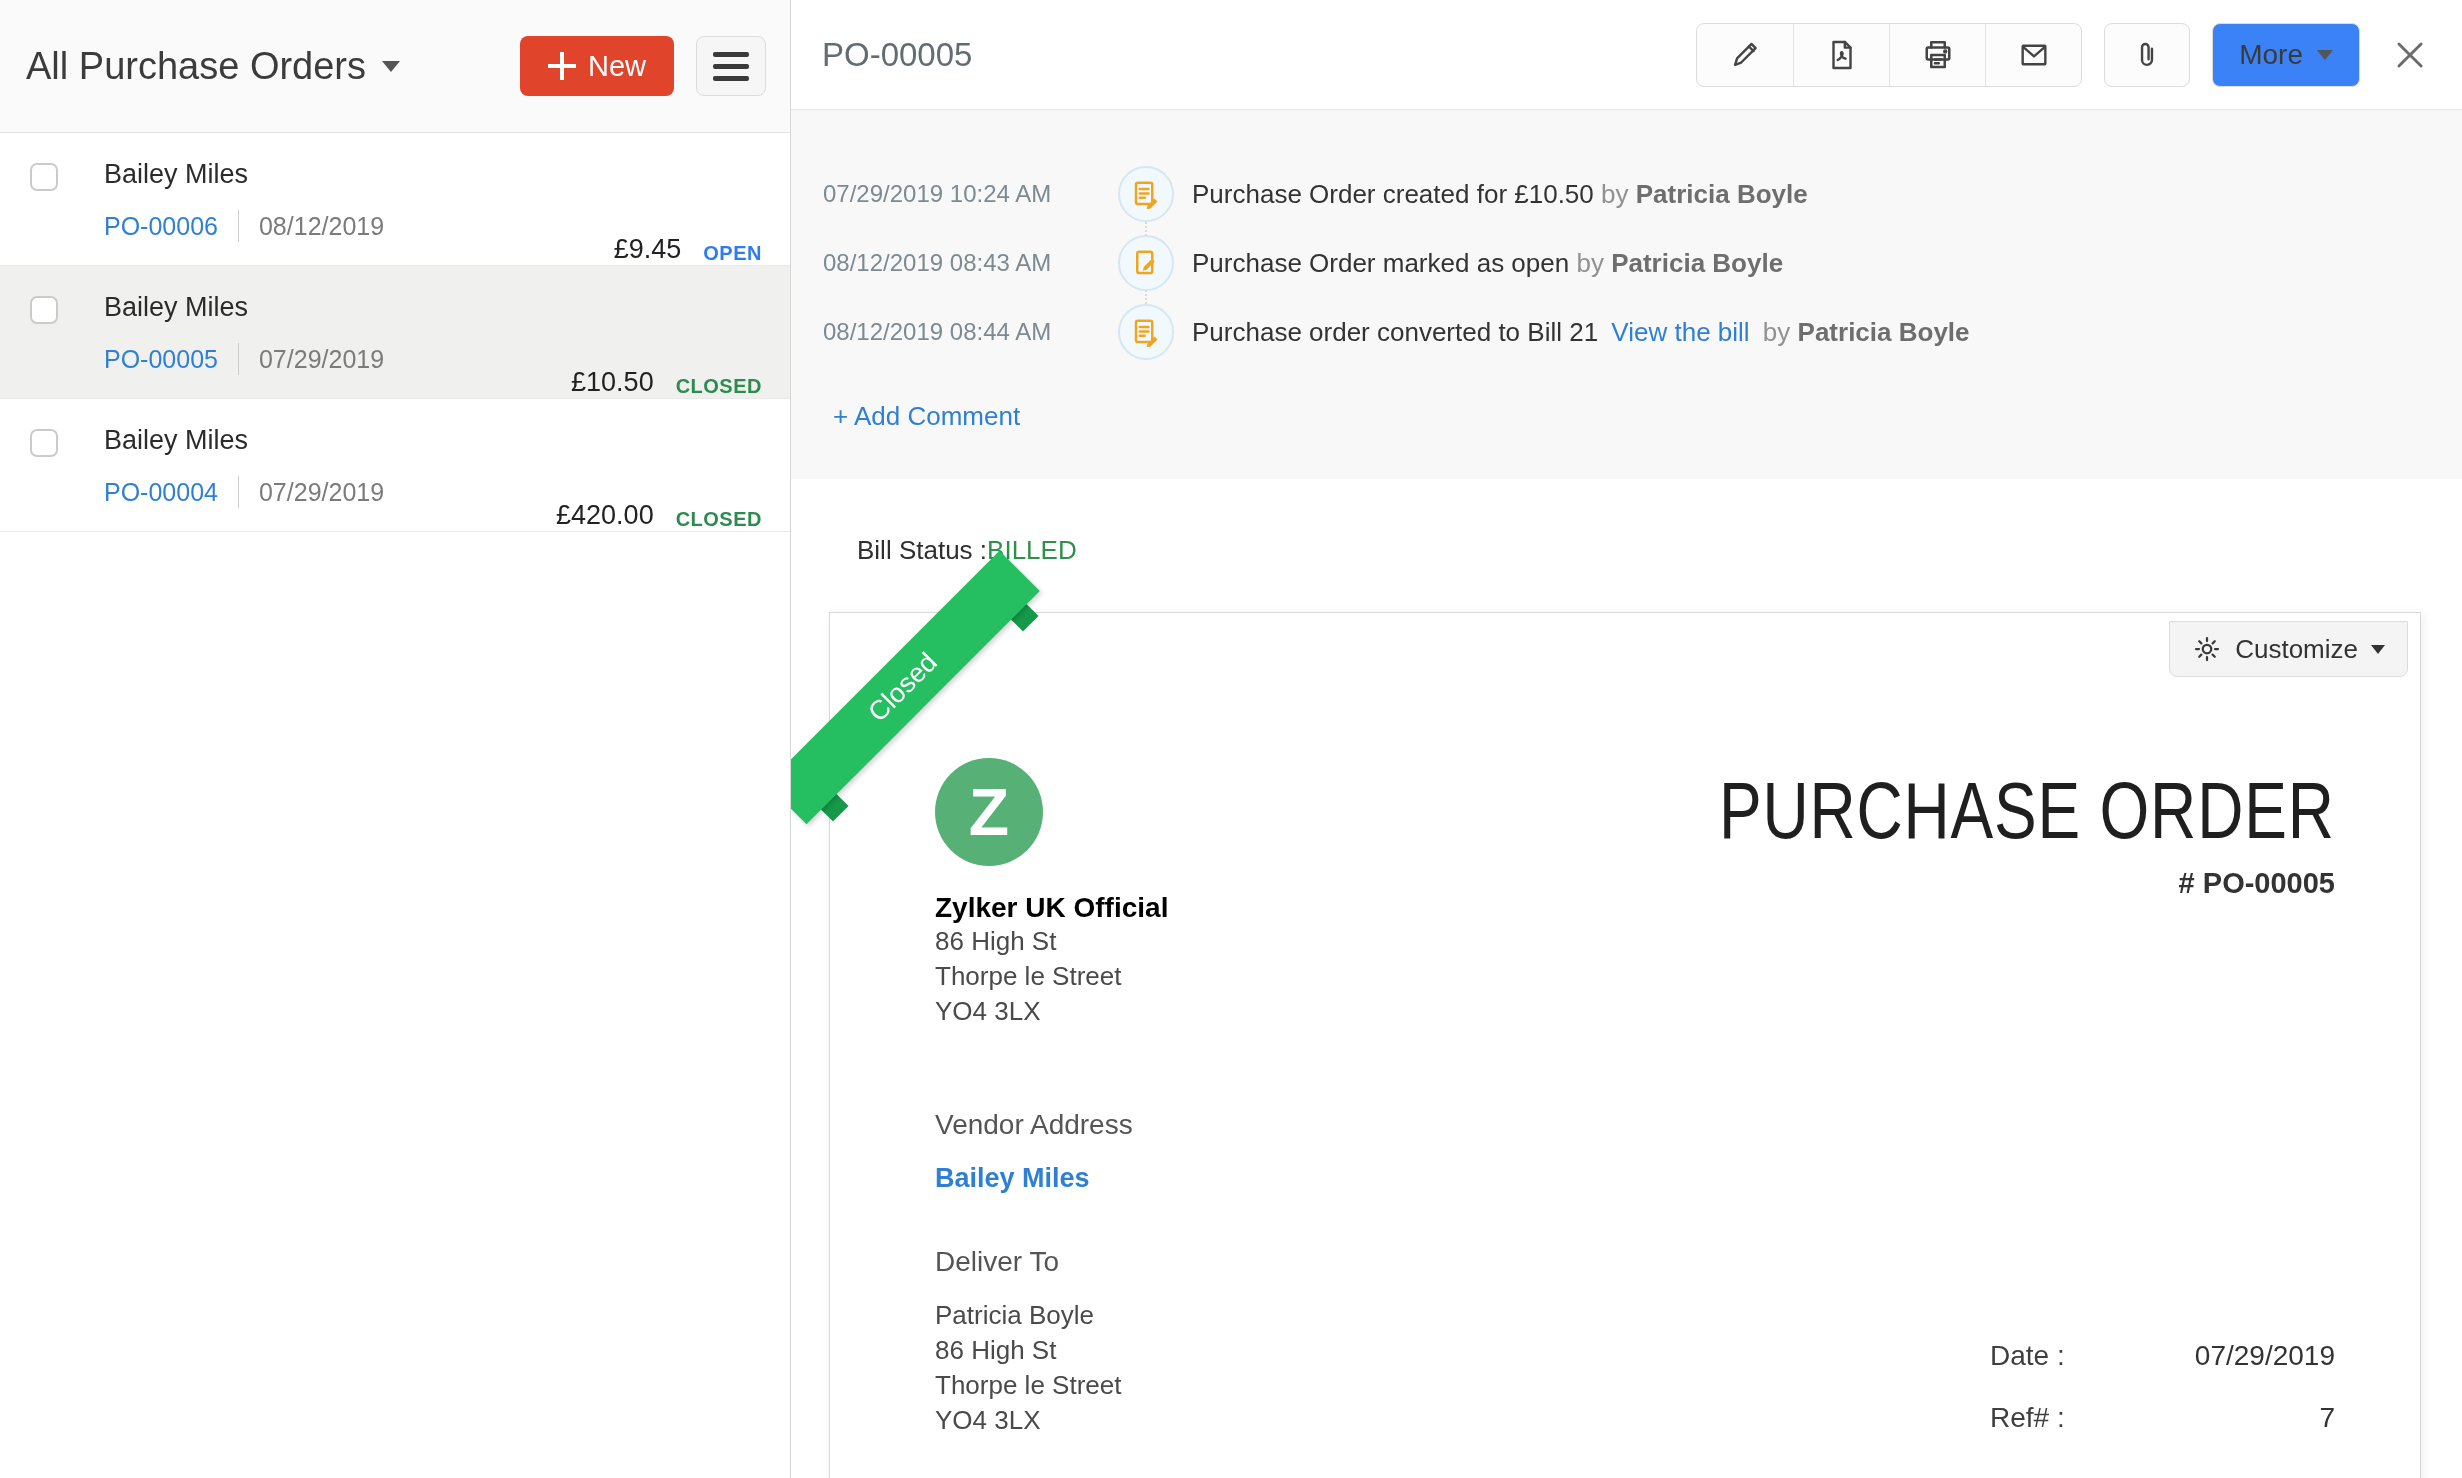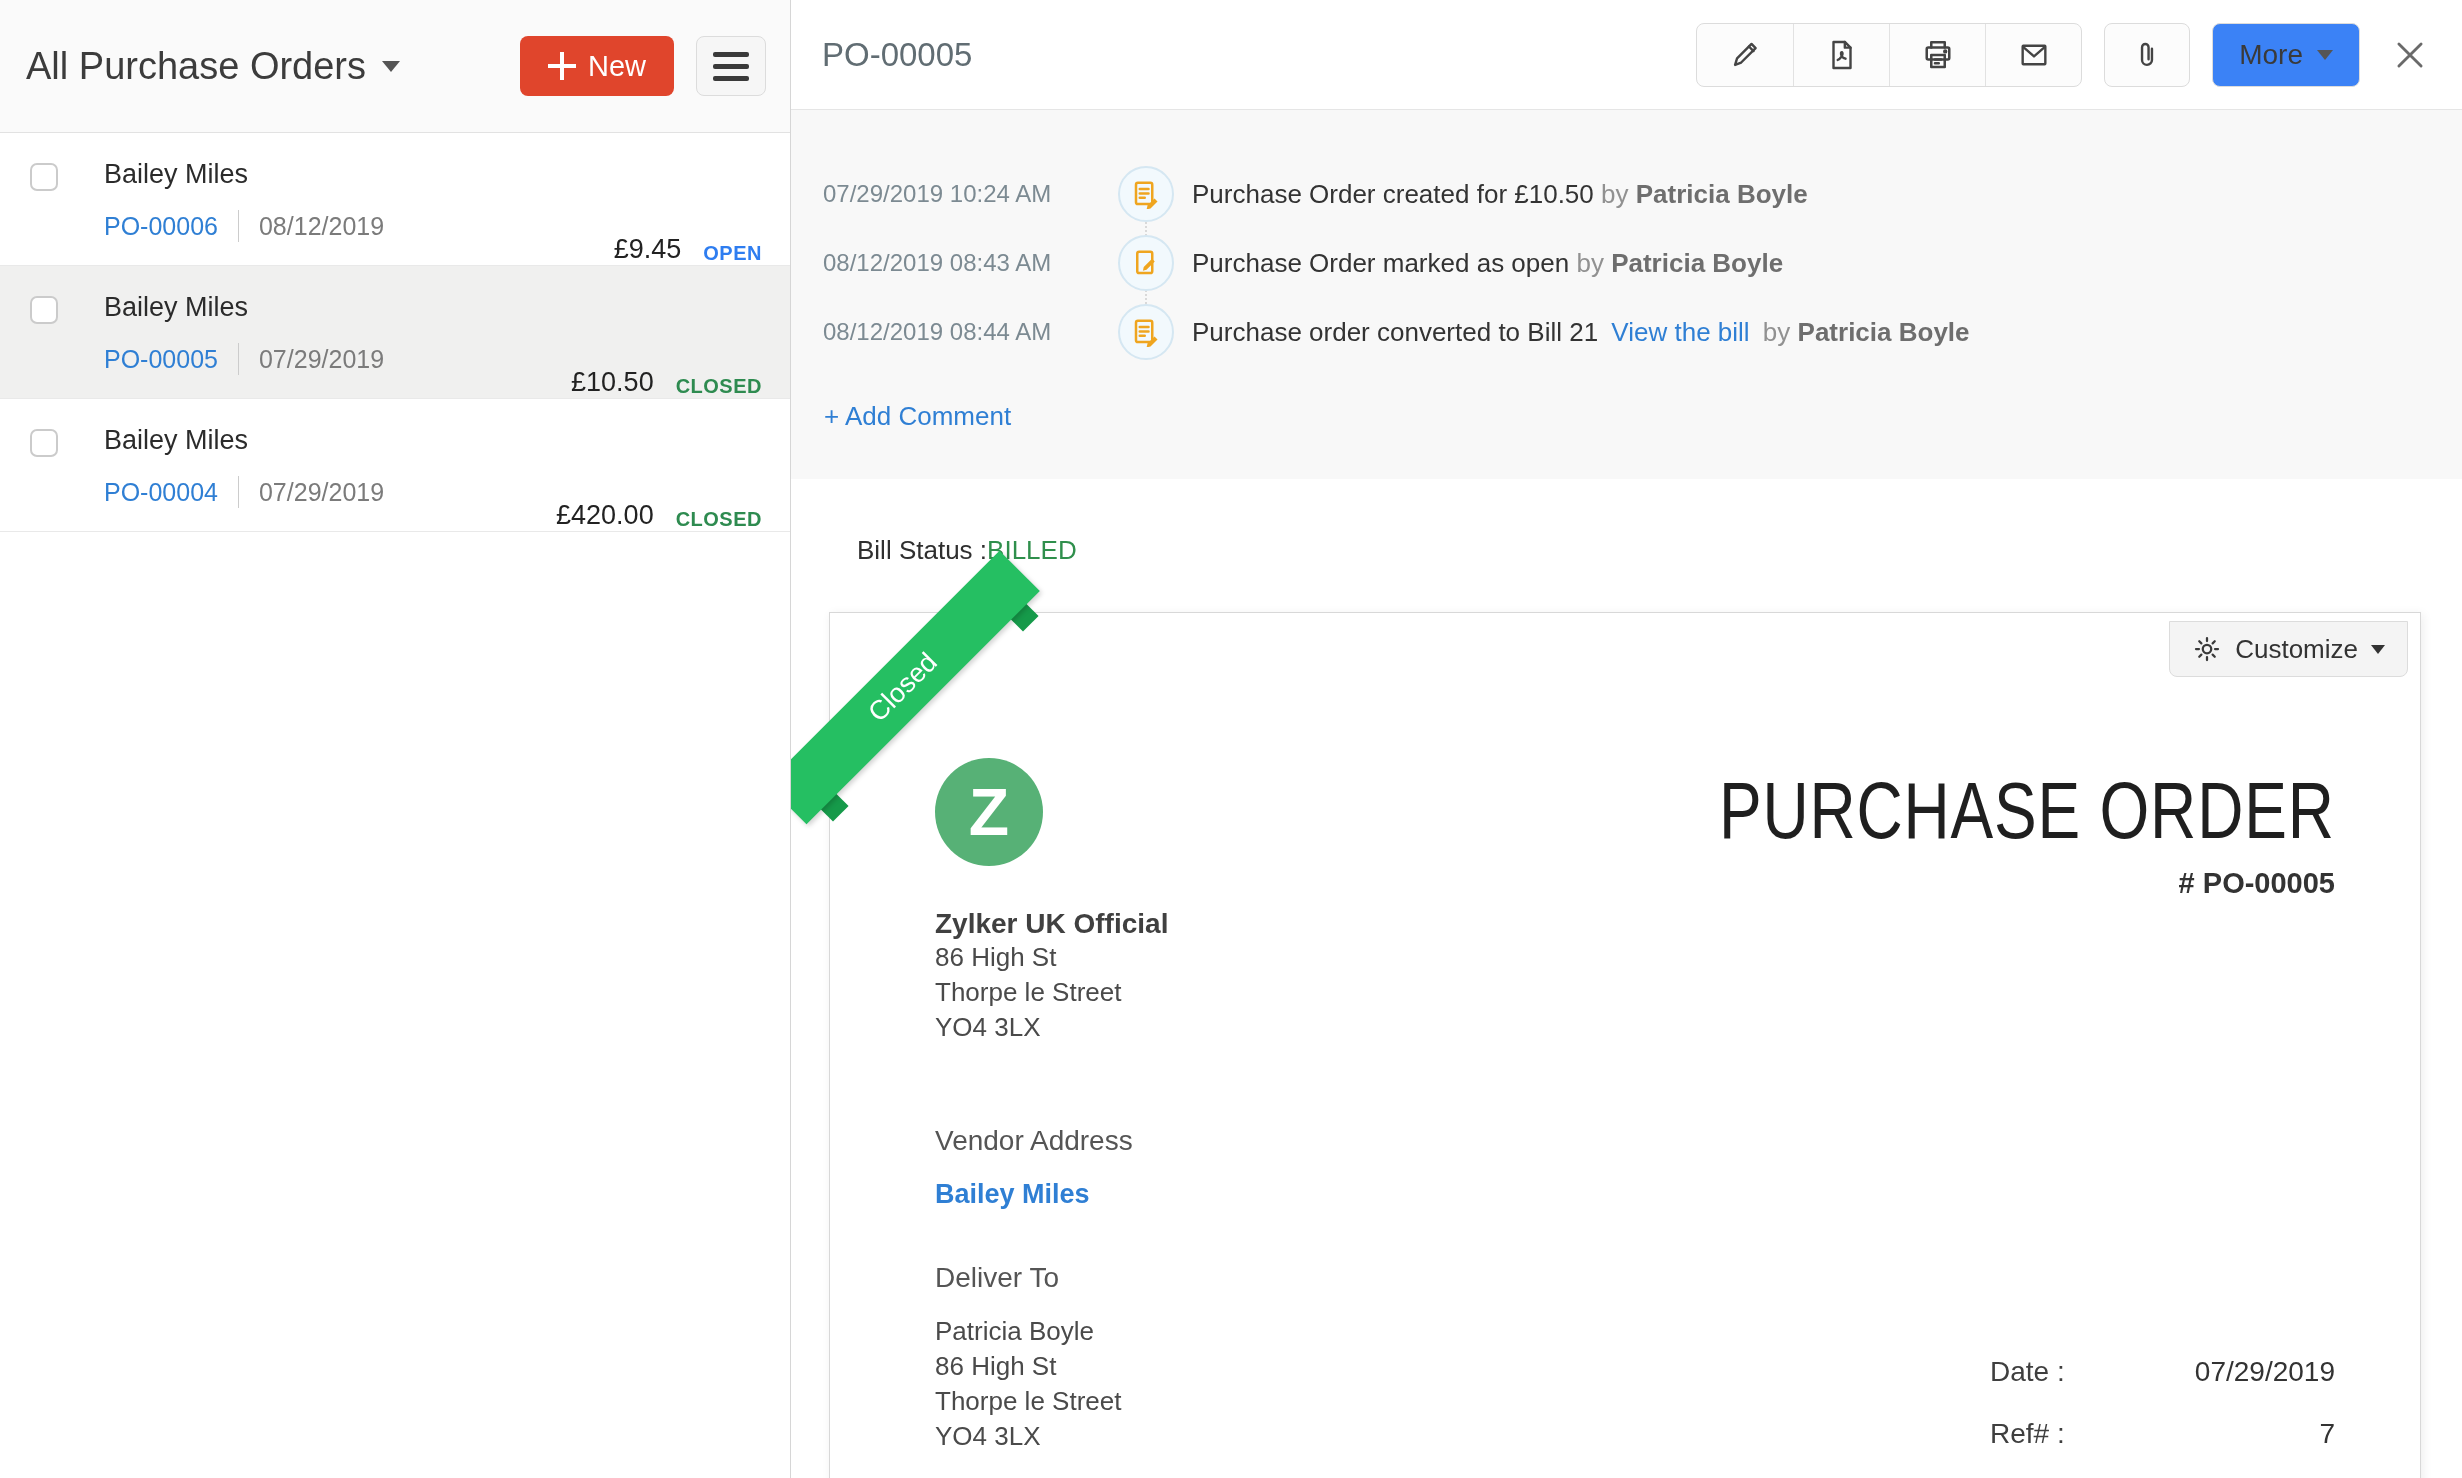--- a/index.html
+++ b/index.html
@@ -55,21 +55,21 @@
   .timeline { background:#f8f8f8; height:369px; position:relative; padding:56px 0 0 32px; }
   .t-connector { position:absolute; left:354px; top:84px; height:138px; border-left:2px dotted #d9d9d9; }
   .t-row { display:flex; align-items:center; height:56px; margin-bottom:13px; position:relative; }
   .t-date { width:270px; font-size:24px; color:#7c8a92; flex:none; }
   .t-icon { width:56px; height:56px; border-radius:50%; background:#f2f9fd; border:2px solid #d5e7f2; margin-left:25px;
     display:flex; align-items:center; justify-content:center; flex:none; position:relative; z-index:1; }
   .t-text { margin-left:18px; font-size:26px; color:#333; }
   .t-by { color:#919191; }
   .t-actor { color:#6e6e6e; font-weight:bold; }
   .t-link { color:#2f7fd4; cursor:pointer; margin:0 6px; }
-  .add-comment { display:inline-block; margin:28px 0 0 1px; font-size:26px; color:#2f7fd4; cursor:pointer; }
+  .add-comment { display:inline-block; margin:28px 0 0 10px; font-size:26px; color:#2f7fd4; cursor:pointer; }
 
   .bill-status { margin:56px 0 0 66px; font-size:26px; color:#2f2f2f; }
   .bill-status b { font-weight:normal; color:#2f8f4c; }
 
   
   .doc { position:absolute; left:38px; top:612px; width:1592px; height:1040px; background:#fff;
     border:1px solid #d8d8d8; box-shadow:2px 2px 10px rgba(0,0,0,.07); }
   .ribbon-wrap { position:absolute; top:-14px; left:-14px; width:260px; height:260px; pointer-events:none; }
   .fold { position:absolute; width:22px; height:22px; background:#169a4a; transform:rotate(45deg); }
   .fold-a { top:6px; left:196px; }
@@ -78,21 +78,21 @@
     transform:rotate(-45deg); display:flex; align-items:center; justify-content:center;
     color:#fff; font-size:27px; box-shadow:0 3px 5px rgba(0,0,0,.18); }
   .customize-btn { position:absolute; top:8px; right:12px; height:56px; background:#f4f4f4; border:1px solid #dcdcdc;
     border-radius:0 0 8px 8px; display:flex; align-items:center; gap:13px; padding:16px 22px; font-size:26px; color:#333; cursor:pointer; }
   .customize-btn .caret-down { border-left-width:7px; border-right-width:7px; border-top-width:9px; border-top-color:#333; }
 
   .doc-inner { padding:90px 85px 0 105px; }
   .doc-top { display:flex; justify-content:space-between; }
   .logo { width:108px; height:108px; border-radius:50%; background:#57b176; margin-top:55px;
     display:flex; align-items:center; justify-content:center; color:#fff; font-size:66px; font-weight:bold; }
-  .company-name { margin-top:42px; font-size:28px; font-weight:bold; color:#404040;text-align:right; }
+  .company-name { margin-top:26px; font-size:28px; font-weight:bold; color:#000000;text-align:right; }
   .addr-line { font-size:26px; color:#4a4a4a; line-height:35px; }
   .company-block .addr-line:first-of-type { margin-top:6px; }
   .doc-title-block { text-align:right; margin-top:62px; }
   .doc-type { font-size:80px; color:#1f1f1f; white-space:nowrap; display:inline-block;
     transform:scaleX(.8); transform-origin:right center; letter-spacing:1px; }
   .doc-number { font-size:29px; font-weight:600; color:#333; margin-top:10px; }
 
   .section-heading { font-size:28px; color:#555; }
   .vendor-heading { margin-top:80px; }
   .vendor-link { margin-top:22px; font-size:27px; font-weight:bold; color:#2f7fd4; cursor:pointer; }

